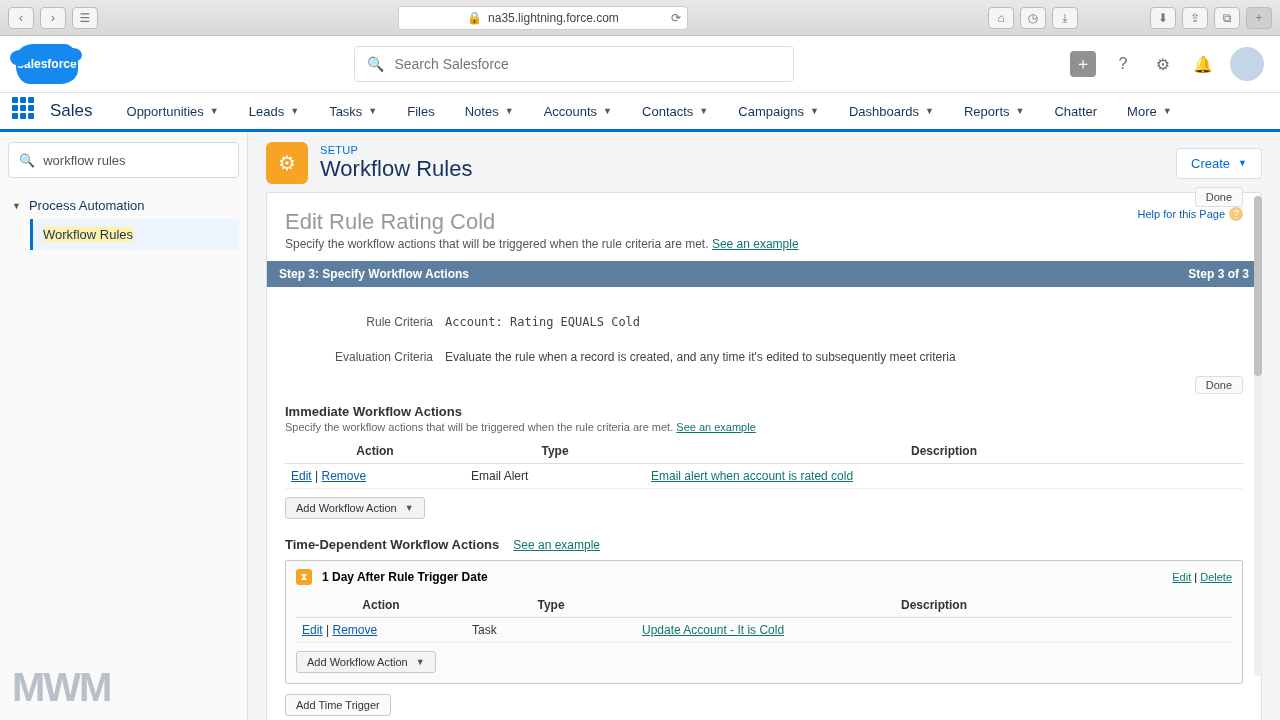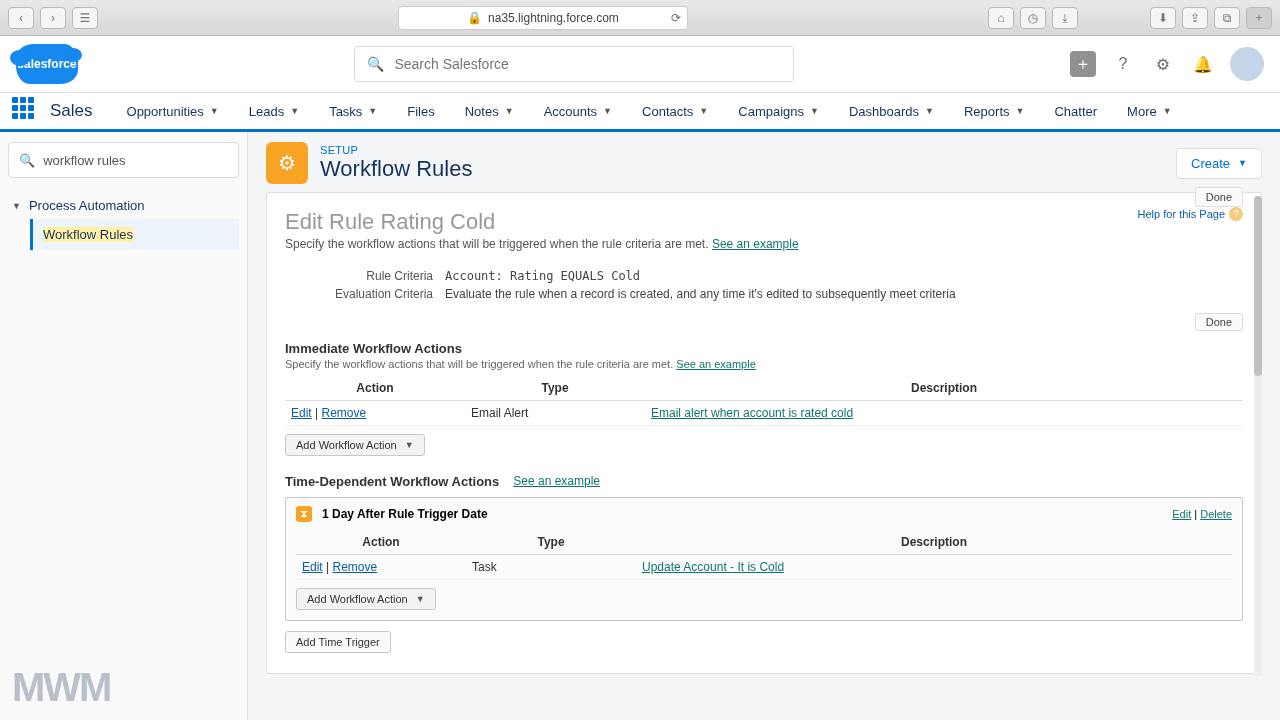--- a/index.html
+++ b/index.html
@@ -56,36 +56,36 @@
 .panel-scroll::after { content:''; position:absolute; width:8px; height:180px; background:#c0c0c0; border-radius:4px; top:0; }
 
 .edit-title { font-size:22px; color:#999; padding: 16px 18px 2px; }
 .edit-sub { font-size:12px; color:#555; padding: 0 18px 10px; }
 .linky { color:#0f766e; text-decoration:underline; cursor:pointer; }
 .help-page { position:absolute; right:18px; top:14px; font-size:11px; color:#0b5cab; display:flex; align-items:center; gap:4px; }
 .help-page .qm { width:14px; height:14px; border-radius:50%; background:#f7c97b; display:inline-flex; align-items:center; justify-content:center; color:#fff; font-size:10px; }
 .done-top { position:absolute; right:18px; top:-6px; background:#fafafa; border:1px solid #d8dde6; border-radius:3px; padding:3px 10px; font-size:11px; color:#444; }
 
 .step-bar { background:#5d7e9e; color:#fff; font-size:12px; font-weight:600; padding:6px 12px; display:flex; justify-content:space-between; }
-.criteria { padding:8px 18px; font-size:12px; color:#444; display:grid; grid-template-columns:160px 1fr; row-gap:4px; }
+.criteria { padding:8px 18px; font-size:12px; color:#444; display:grid; grid-template-columns:160px 1fr; row-gap:21px;margin-top:20px; }
 .criteria .lbl { text-align:right; padding-right:12px; color:#555; }
 .criteria .val.mono { font-family: Menlo, monospace; }
 .done-inline { float:right; margin:4px 18px 0 0; background:#fafafa; border:1px solid #d8dde6; border-radius:3px; padding:2px 10px; font-size:11px; color:#444; }
 
 .sect-hdr { font-weight:700; color:#333; font-size:13px; padding:10px 18px 2px; }
 .sect-sub { font-size:11px; color:#666; padding: 0 18px 6px; }
 .tbl { width:calc(100% - 36px); margin:0 18px; border-collapse:collapse; font-size:12px; }
 .tbl th { text-align:center; font-weight:700; color:#333; border-bottom:1px solid #ddd; padding:5px 6px; }
 .tbl td { padding:5px 6px; color:#333; border-bottom:1px solid #eee; }
 .tbl .acts a { color:#0b5cab; text-decoration:underline; }
 .addwf { margin:8px 18px; background:#f3f3f3; border:1px solid #c8c8c8; border-radius:3px; padding:4px 10px; font-size:11px; color:#333; display:inline-flex; align-items:center; gap:8px; }
 .addwf .chev { font-size:9px; color:#555; }
 
 .time-sect { margin-top:10px; }
-.time-hdr { display:flex; align-items:flex-start; gap:14px; padding:0 18px; }
+.time-hdr { display:flex; align-items:center; gap:14px; padding:0 18px; }
 .time-hdr .ttl { font-weight:700; font-size:13px; color:#333; }
 .time-box { margin:8px 18px 0; border:1px solid #c8c8c8; border-radius:2px; background:#fbfbfb; padding-bottom:10px; }
 .time-box-hdr { display:flex; align-items:center; gap:10px; padding:8px 10px; font-size:12px; }
 .hourglass { width:16px; height:16px; background:#f7a324; border-radius:3px; display:inline-flex; align-items:center; justify-content:center; color:#fff; font-size:10px; }
 .time-box-hdr .ed { margin-left:auto; font-size:11px; }
 .time-box .tbl { width:calc(100% - 20px); margin:0 10px; }
 .addtt { margin:10px 18px 0; background:#fafafa; border:1px solid #c8c8c8; border-radius:3px; padding:4px 10px; font-size:11px; color:#333; display:inline-block; }
 
 .watermark { position:absolute; left:12px; bottom:10px; font-size:40px; font-weight:800; color:#b9c0c9; letter-spacing:-2px; }
 </style>
@@ -228,20 +228,24 @@
       <div class="help-page">
           <span>Help for this Page</span>
           <span class="qm">?</span>
         </div>
 
       <div class="edit-title">Edit Rule Rating Cold</div>
       <div class="edit-sub">
         <span>Specify the workflow actions that will be triggered when the rule criteria are met. </span><a class="linky">See an example</a>
       </div>
 
+      <div class="step-bar">
+        <span>Step 3: Specify Workflow Actions</span>
+          <span>Step 3 of 3</span>
+      </div>
 
       <div class="criteria">
         <div class="lbl">Rule Criteria</div>
         <div class="val mono">Account: Rating EQUALS Cold</div>
         <div class="lbl">Evaluation Criteria</div>
         <div class="val">Evaluate the rule when a record is created, and any time it's edited to subsequently meet criteria</div>
       </div>
       <div class="done-inline">Done</div>
       <div style="clear:both"></div>
 

